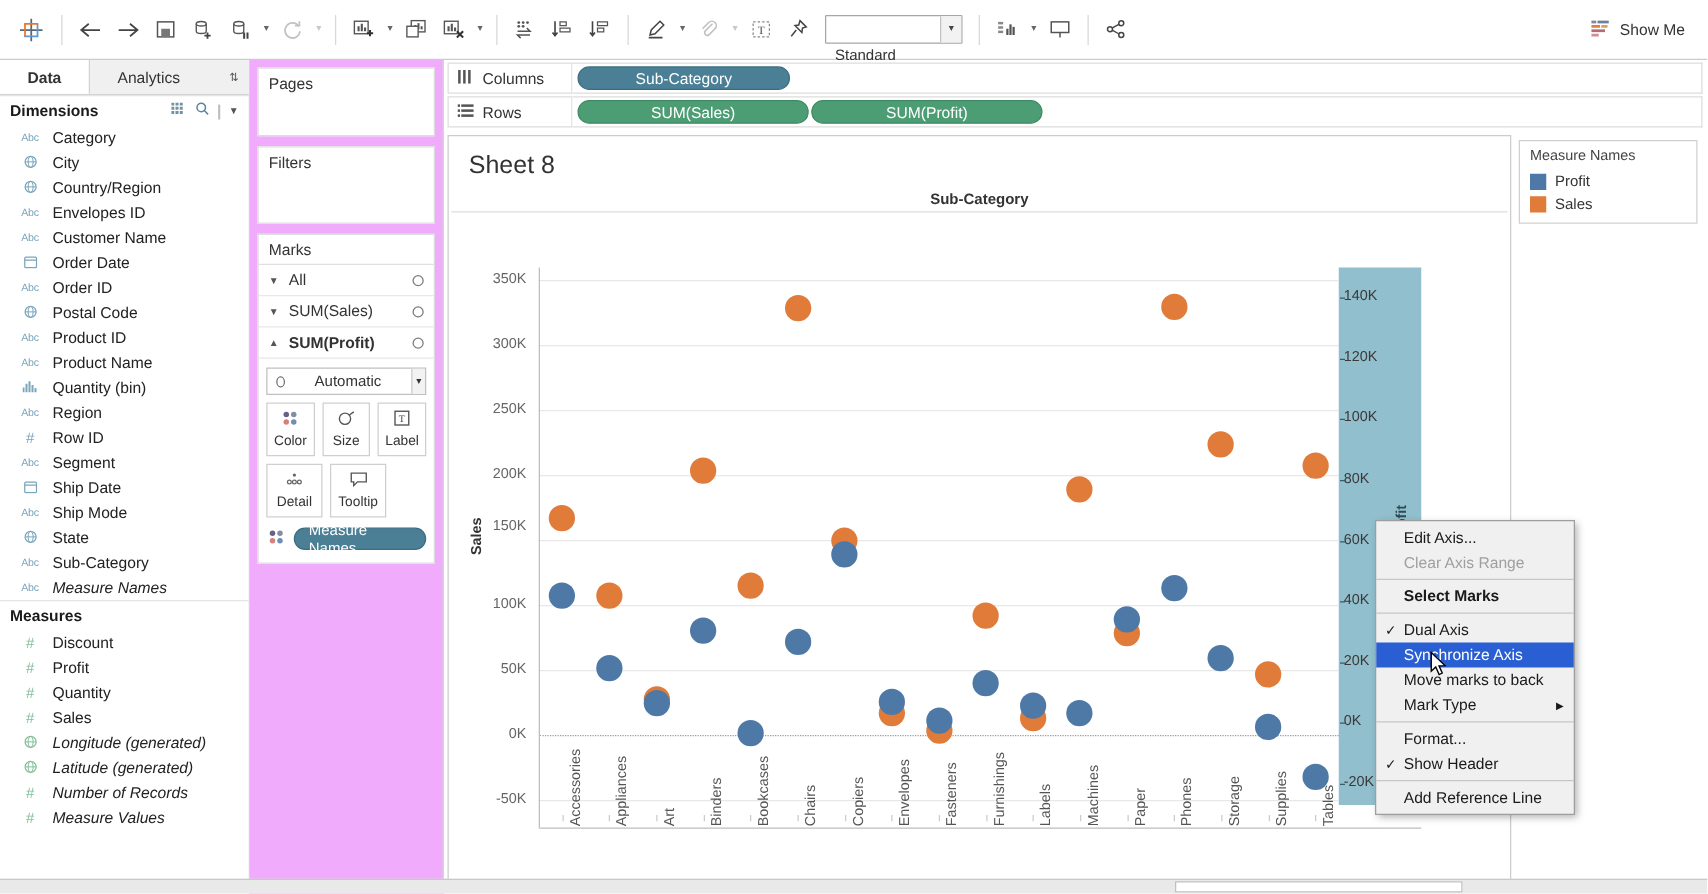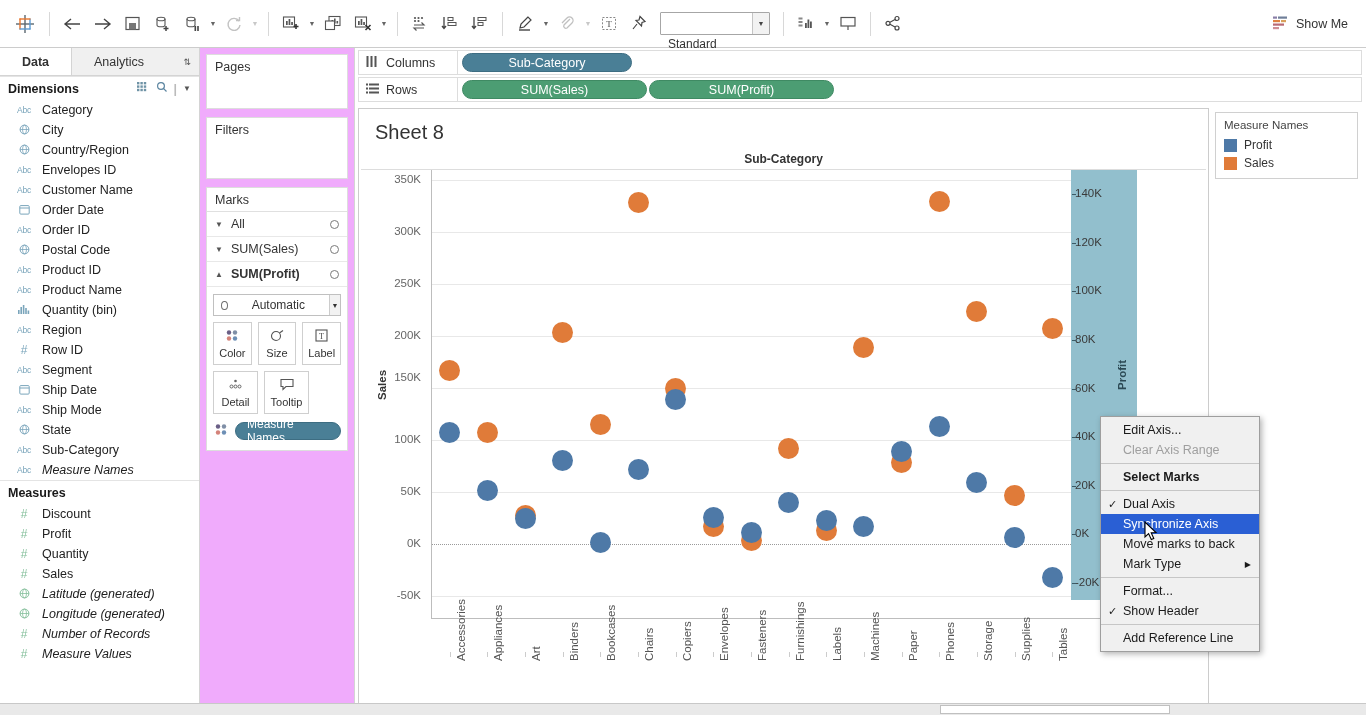--- a/index.html
+++ b/index.html
@@ -130,21 +130,21 @@
   .bpill.blue { background:#4a7f96; border:1px solid #3d6d82; width:170px;}
   .bpill.green { background:#4c9d73; border:1px solid #3f8a63; width:185px;}
   
   #viz {
     position:absolute; left:358px; top:108px; width:851px; height:598px;
     background:#fff; border:1px solid #ccc;
   }
   #sheet-title { padding:12px 0 4px 16px; font-size:20px; color:#333; }
   #col-hdr { text-align:center; font-size:12px; font-weight:bold; color:#333; padding:4px 0 3px;
     border-bottom:1px solid #ddd; margin:0 2px;}
-  #plotwrap { position:relative; height:470px; }
+  #plotwrap { position:relative; height:470px;margin-top:44px; }
   #ylabel-left {
     position:absolute; left:16px; top:0; height:430px; width:14px;
     display:flex; align-items:center; justify-content:center;
   }
   #ylabel-left span { transform:rotate(-90deg); white-space:nowrap; font-size:11.5px; font-weight:bold; color:#333;}
   .ytick { position:absolute; font-size:11.5px; color:#666; text-align:right; width:46px;}
   .ytick.right { text-align:left; width:46px; color:#3a3a3a;}
   #rightband {
     position:absolute; background:#7fb4c4; opacity:.85;
   }
@@ -547,29 +547,29 @@
       <div class="field mea">
         <span class="ftype"><span style="color:#84bf9b;font-size:12px;">#</span></span>
         <span class="fname">Sales</span>
       </div>
       <div class="field mea italic">
         <span class="ftype"><svg width="11" height="11" viewBox="0 0 11 11">
             <circle cx="5.5" cy="5.5" r="4.4" stroke="#84bf9b" fill="none" stroke-width="1"></circle>
             <ellipse cx="5.5" cy="5.5" rx="2" ry="4.4" stroke="#84bf9b" fill="none" stroke-width="0.8"></ellipse>
             <line x1="1.1" y1="5.5" x2="9.9" y2="5.5" stroke="#84bf9b" stroke-width="0.8"></line>
           </svg></span>
-        <span class="fname">Latitude (generated)</span>
+        <span class="fname">Longitude (generated)</span>
       </div>
       <div class="field mea italic">
         <span class="ftype"><svg width="11" height="11" viewBox="0 0 11 11">
             <circle cx="5.5" cy="5.5" r="4.4" stroke="#84bf9b" fill="none" stroke-width="1"></circle>
             <ellipse cx="5.5" cy="5.5" rx="2" ry="4.4" stroke="#84bf9b" fill="none" stroke-width="0.8"></ellipse>
             <line x1="1.1" y1="5.5" x2="9.9" y2="5.5" stroke="#84bf9b" stroke-width="0.8"></line>
           </svg></span>
-        <span class="fname">Longitude (generated)</span>
+        <span class="fname">Latitude (generated)</span>
       </div>
       <div class="field mea italic">
         <span class="ftype"><span style="color:#84bf9b;font-size:12px;">#</span></span>
         <span class="fname">Number of Records</span>
       </div>
       <div class="field mea italic">
         <span class="ftype"><span style="color:#84bf9b;font-size:12px;">#</span></span>
         <span class="fname">Measure Values</span>
       </div>
     </div>

